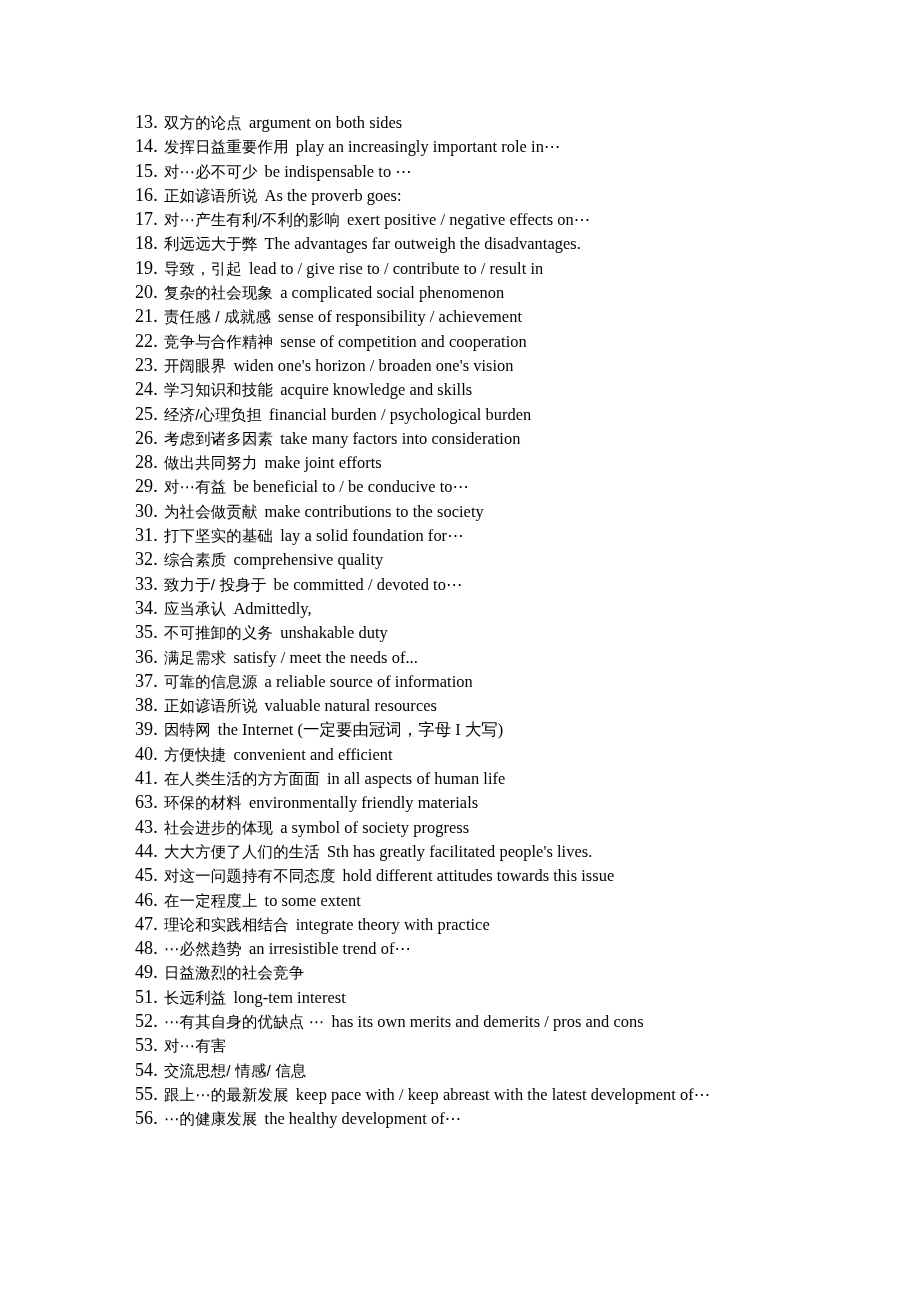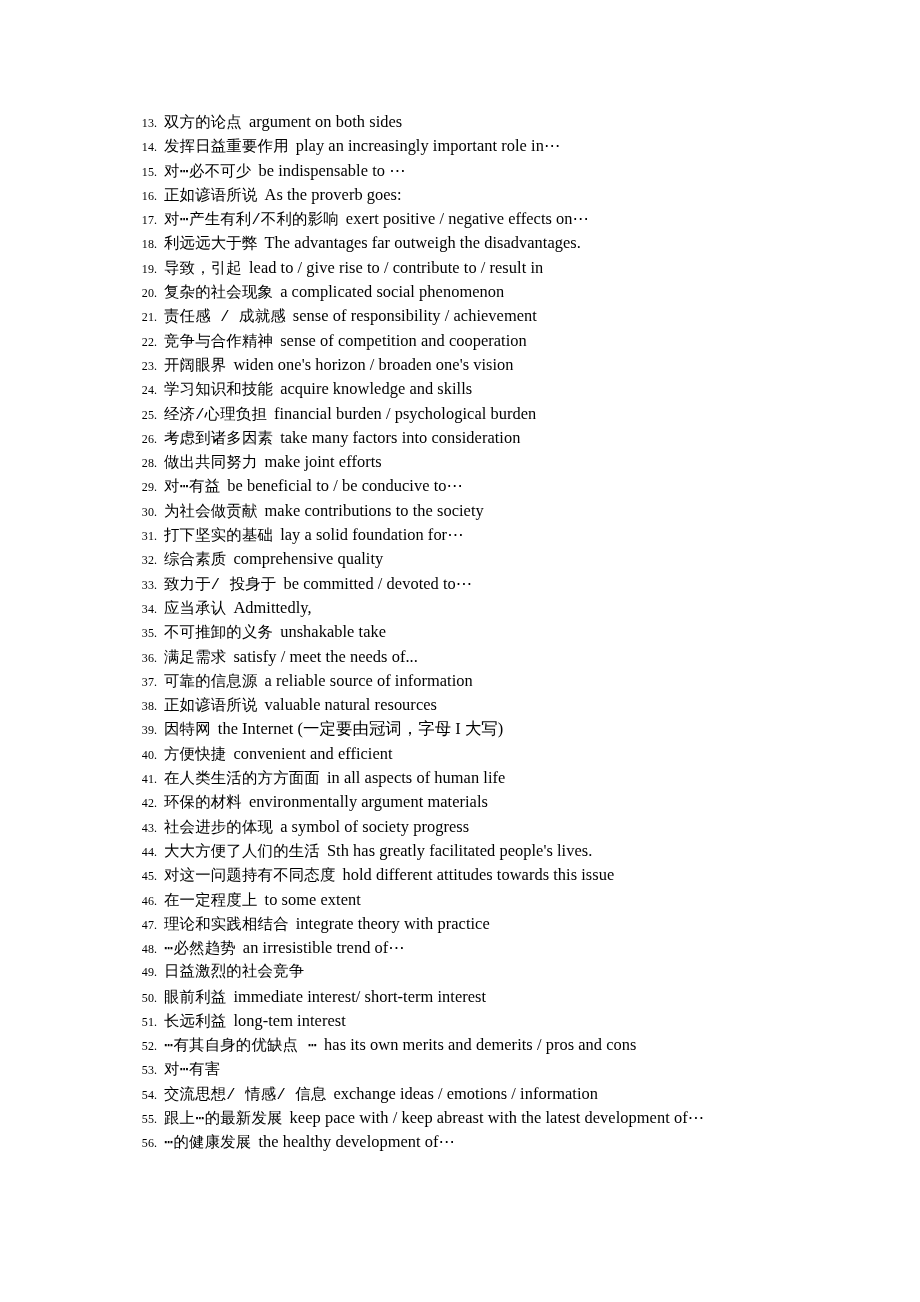--- a/index.html
+++ b/index.html
@@ -37,26 +37,26 @@
     align-items: baseline;
     height: 24.3px;
     line-height: 24.3px;
     white-space: nowrap;
     font-size: 16.4px;
   }
   .item-number {
     display: inline-block;
     width: 29px;
     flex: 0 0 29px;
-    text-align: center;
-    font-size: 12px;
+    text-align: left;
+    font-size: 18px;
     letter-spacing: 0.1px;
   }
   .item-cn {
-    font-family: Liberation Mono, monospace;
+    font-family: Liberation Sans, sans-serif;
     font-size: 15.4px;
     letter-spacing: 0.2px;
   }
   .item-gap {
     display: inline-block;
     width: 7px;
     flex: 0 0 7px;
   }
   .item-en {
     font-family: "Liberation Serif", "DejaVu Serif", serif;
@@ -192,21 +192,21 @@
       <li class="vocab-item">
         <span class="item-number">34.</span>
         <span class="item-cn">应当承认</span>
         <span class="item-gap"></span>
         <span class="item-en">Admittedly,</span>
       </li>
       <li class="vocab-item">
         <span class="item-number">35.</span>
         <span class="item-cn">不可推卸的义务</span>
         <span class="item-gap"></span>
-        <span class="item-en">unshakable take</span>
+        <span class="item-en">unshakable duty</span>
       </li>
       <li class="vocab-item">
         <span class="item-number">36.</span>
         <span class="item-cn">满足需求</span>
         <span class="item-gap"></span>
         <span class="item-en">satisfy / meet the needs of...</span>
       </li>
       <li class="vocab-item">
         <span class="item-number">37.</span>
         <span class="item-cn">可靠的信息源</span>
@@ -231,24 +231,24 @@
         <span class="item-gap"></span>
         <span class="item-en">convenient and efficient</span>
       </li>
       <li class="vocab-item">
         <span class="item-number">41.</span>
         <span class="item-cn">在人类生活的方方面面</span>
         <span class="item-gap"></span>
         <span class="item-en">in all aspects of human life</span>
       </li>
       <li class="vocab-item">
-        <span class="item-number">42.</span>
+        <span class="item-number">63.</span>
         <span class="item-cn">环保的材料</span>
         <span class="item-gap"></span>
-        <span class="item-en">environmentally argument materials</span>
+        <span class="item-en">environmentally friendly materials</span>
       </li>
       <li class="vocab-item">
         <span class="item-number">43.</span>
         <span class="item-cn">社会进步的体现</span>
         <span class="item-gap"></span>
         <span class="item-en">a symbol of society progress</span>
       </li>
       <li class="vocab-item">
         <span class="item-number">44.</span>
         <span class="item-cn">大大方便了人们的生活</span>
@@ -278,47 +278,40 @@
         <span class="item-cn">⋯必然趋势</span>
         <span class="item-gap"></span>
         <span class="item-en">an irresistible trend of⋯</span>
       </li>
       <li class="vocab-item">
         <span class="item-number">49.</span>
         <span class="item-cn">日益激烈的社会竞争</span>
         <span class="item-gap"></span>
       </li>
       <li class="vocab-item">
-        <span class="item-number">50.</span>
-        <span class="item-cn">眼前利益</span>
-        <span class="item-gap"></span>
-        <span class="item-en">immediate interest/ short-term interest</span>
-      </li>
-      <li class="vocab-item">
         <span class="item-number">51.</span>
         <span class="item-cn">长远利益</span>
         <span class="item-gap"></span>
         <span class="item-en">long-tem interest</span>
       </li>
       <li class="vocab-item">
         <span class="item-number">52.</span>
         <span class="item-cn">⋯有其自身的优缺点 ⋯</span>
         <span class="item-gap"></span>
         <span class="item-en">has its own merits and demerits / pros and cons</span>
       </li>
       <li class="vocab-item">
         <span class="item-number">53.</span>
         <span class="item-cn">对⋯有害</span>
         <span class="item-gap"></span>
       </li>
       <li class="vocab-item">
         <span class="item-number">54.</span>
         <span class="item-cn">交流思想/ 情感/ 信息</span>
         <span class="item-gap"></span>
-        <span class="item-en">exchange ideas / emotions / information</span>
       </li>
       <li class="vocab-item">
         <span class="item-number">55.</span>
         <span class="item-cn">跟上⋯的最新发展</span>
         <span class="item-gap"></span>
         <span class="item-en">keep pace with / keep abreast with the latest development of⋯</span>
       </li>
       <li class="vocab-item">
         <span class="item-number">56.</span>
         <span class="item-cn">⋯的健康发展</span>

